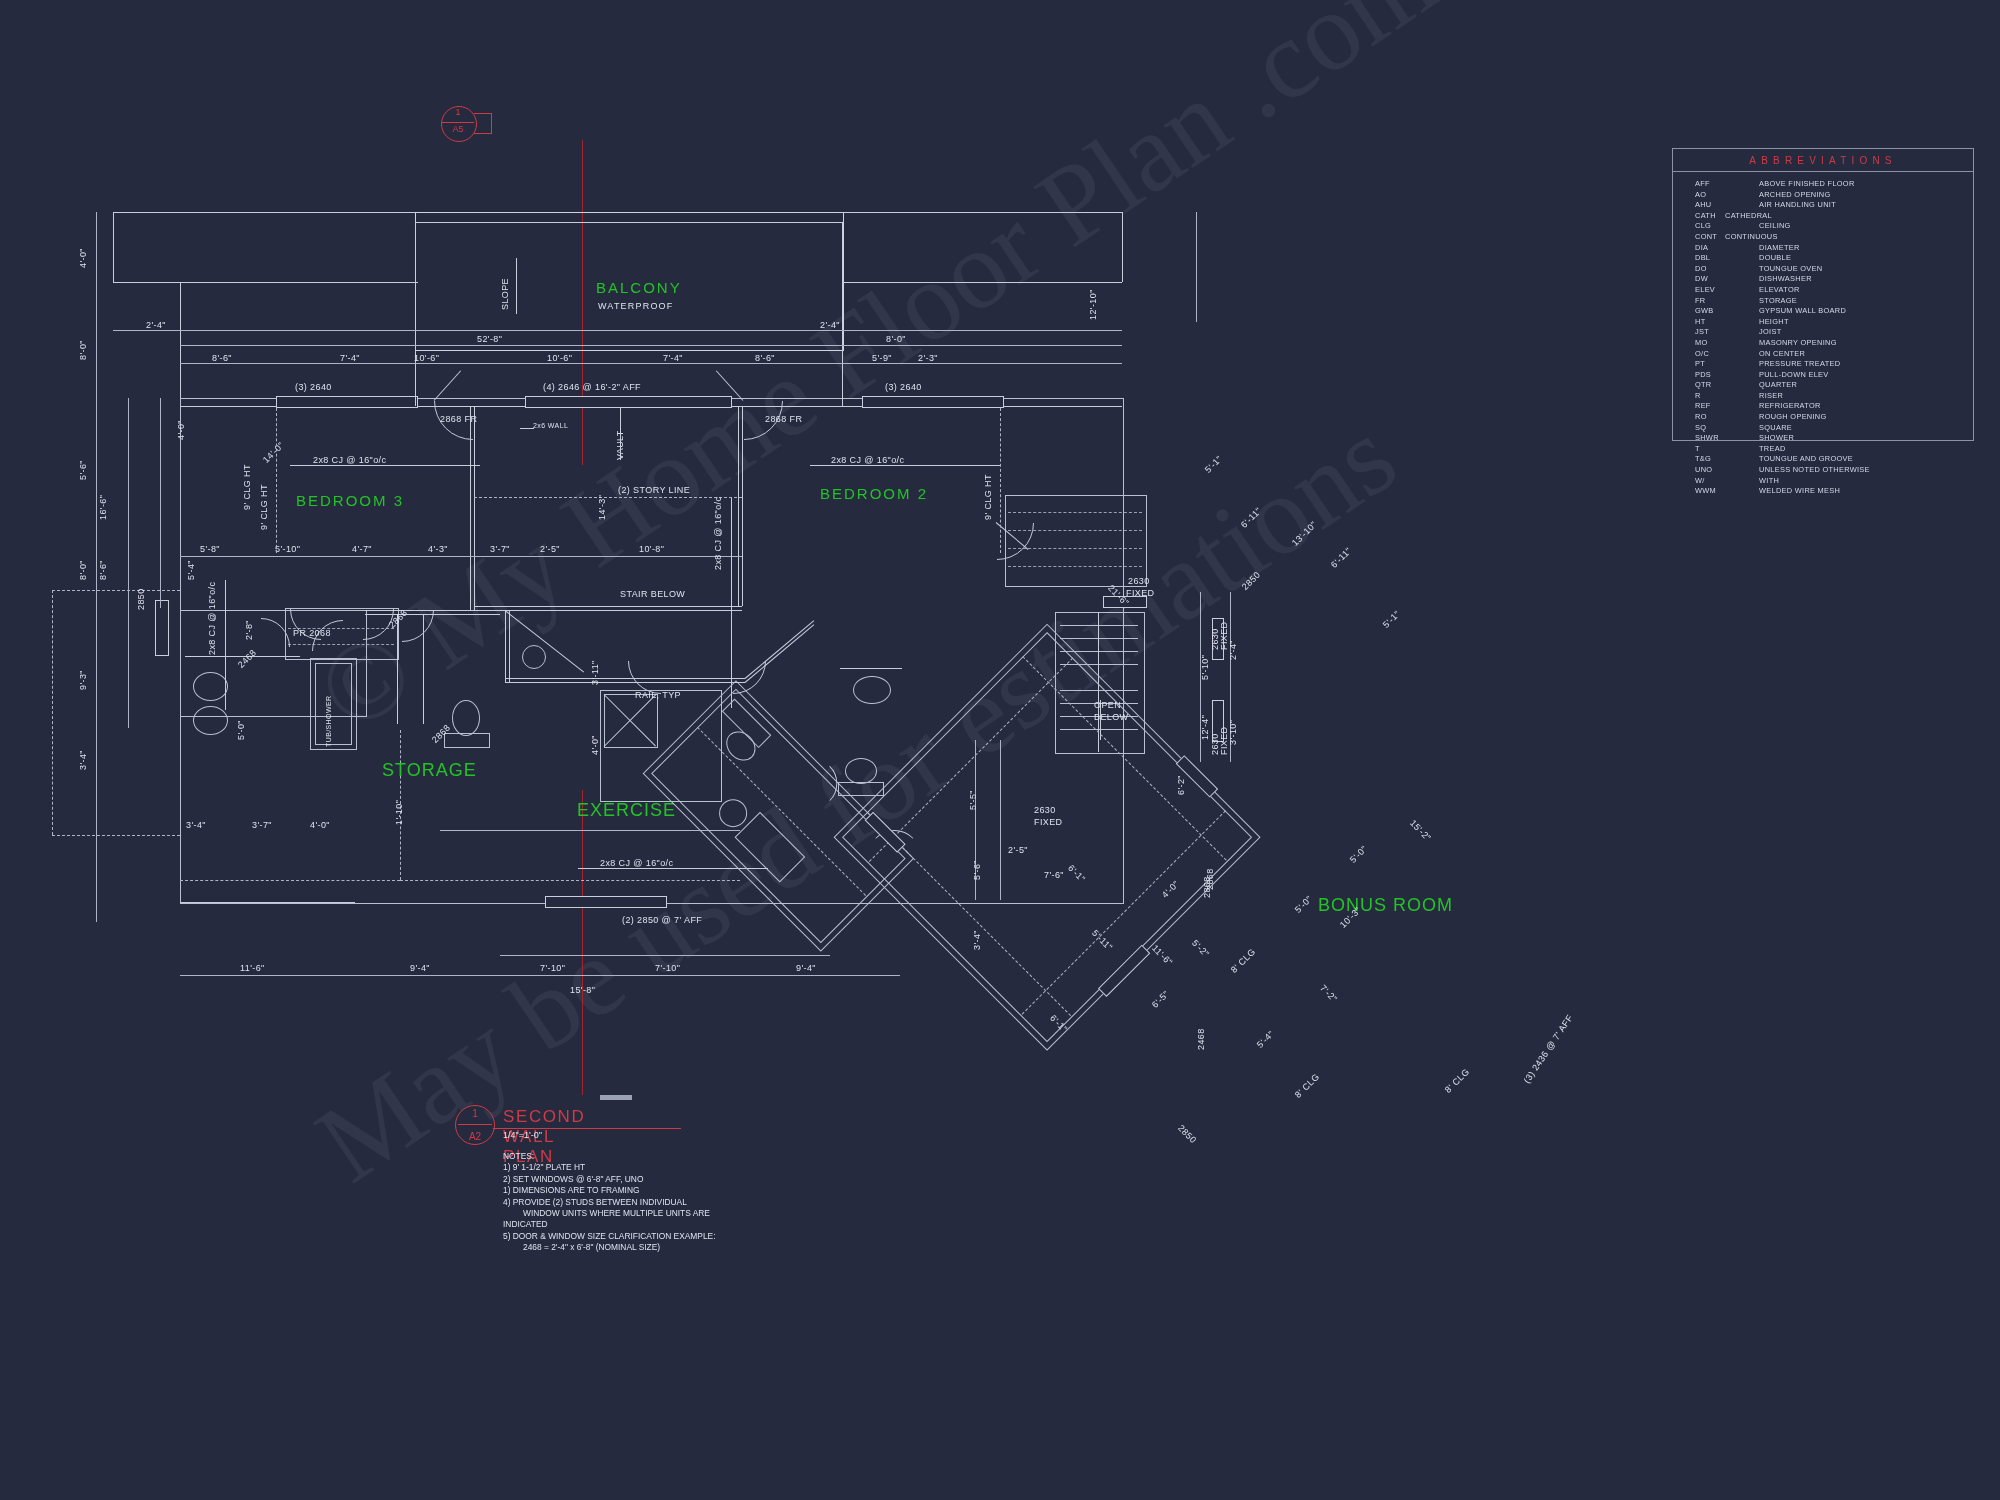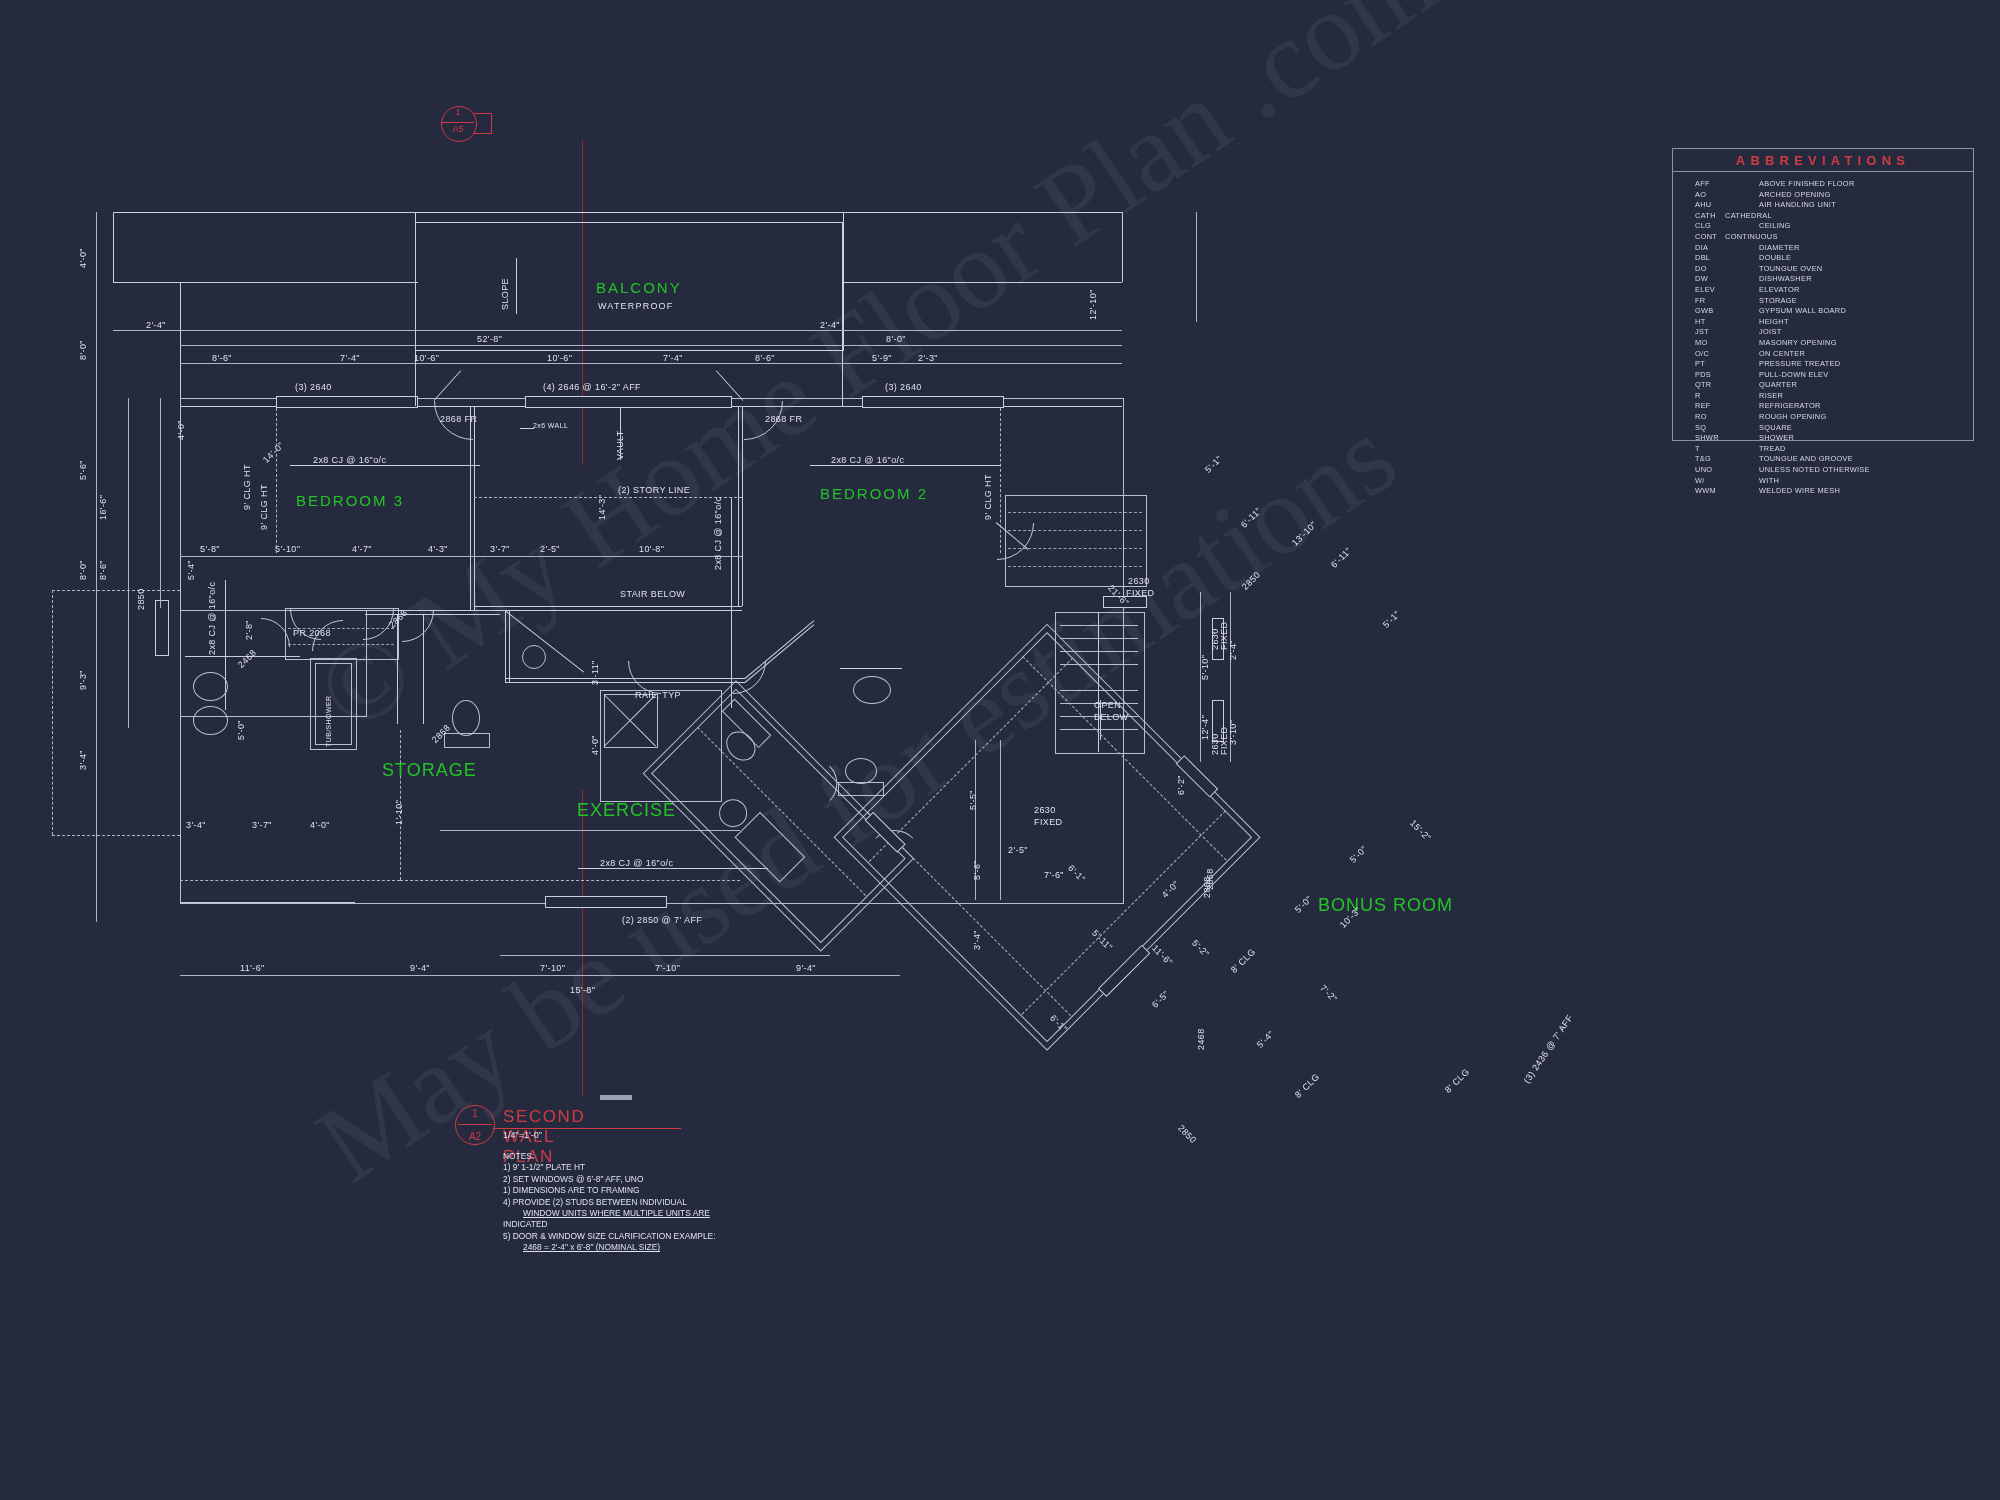--- a/index.html
+++ b/index.html
@@ -30,39 +30,39 @@
   .txt.xs{font-size:7px;}
   .rot90{transform:rotate(-90deg);transform-origin:left bottom;}
   .room{position:absolute;color:#22c425;font-size:15px;letter-spacing:2px;white-space:nowrap;}
   .room.sm{font-size:18px;letter-spacing:1px;}
 
   
   #abbr{position:absolute;left:1672px;top:148px;width:300px;height:291px;
         border:1px solid #8d93a6;background:#262a3f;}
   #abbr .hd{height:22px;border-bottom:1px solid #8d93a6;display:flex;align-items:center;
             justify-content:center;}
-  #abbr .hd span{color:#cf3b44;font-size:13px;letter-spacing:5.2px;font-weight:bold;}
+  #abbr .hd span{color:#cf3b44;font-size:10px;letter-spacing:5.2px;font-weight:normal;}
   #abbr .body{padding:7px 0 0 0;}
   #abbr .row{display:flex;font-size:7.4px;line-height:10.6px;color:#d5d9e6;letter-spacing:.3px;}
   #abbr .row .k{width:86px;padding-left:22px;box-sizing:border-box;}
   #abbr .row .v{flex:1;}
 
   
   #title-block{position:absolute;left:455px;top:1105px;}
   .tb-bubble{position:absolute;left:0;top:0;width:38px;height:38px;border-radius:50%;
              border:1.4px solid #cf3b44;}
   .tb-bubble .n{position:absolute;left:0;right:0;top:2px;text-align:center;color:#cf3b44;font-size:10px;}
   .tb-bubble .s{position:absolute;left:0;right:0;bottom:2px;text-align:center;color:#cf3b44;font-size:10px;}
   .tb-bubble .bar{position:absolute;left:2px;right:2px;top:18px;height:1px;background:#cf3b44;}
   .tb-title{position:absolute;left:48px;top:2px;color:#cf3b44;font-size:17px;letter-spacing:1.6px;}
   .tb-rule{position:absolute;left:38px;top:23px;width:188px;height:1px;background:#cf3b44;}
   .tb-scale{position:absolute;left:48px;top:25px;color:#dfe3ee;font-size:9px;}
   .tb-notes{position:absolute;left:48px;top:46px;color:#dfe3ee;font-size:8.4px;line-height:11.4px;}
   .tb-notes div{white-space:nowrap;}
-  .tb-notes .ind{padding-left:20px;text-decoration:underline;}
+  .tb-notes .ind{padding-left:20px;}
 
   
   #secmark{position:absolute;left:441px;top:106px;}
   #secmark .circ{position:absolute;width:34px;height:34px;border-radius:50%;border:1.3px solid #cf3b44;}
   #secmark .bar{position:absolute;left:1px;top:16px;width:32px;height:1px;background:#cf3b44;}
   #secmark .n{position:absolute;left:0;width:34px;top:1px;text-align:center;color:#cf3b44;font-size:9px;}
   #secmark .s{position:absolute;left:0;width:34px;top:18px;text-align:center;color:#cf3b44;font-size:9px;}
   #secmark .wingline{position:absolute;background:#cf3b44;}
   .cutline{position:absolute;width:1px;background:#a3262d;}
 

